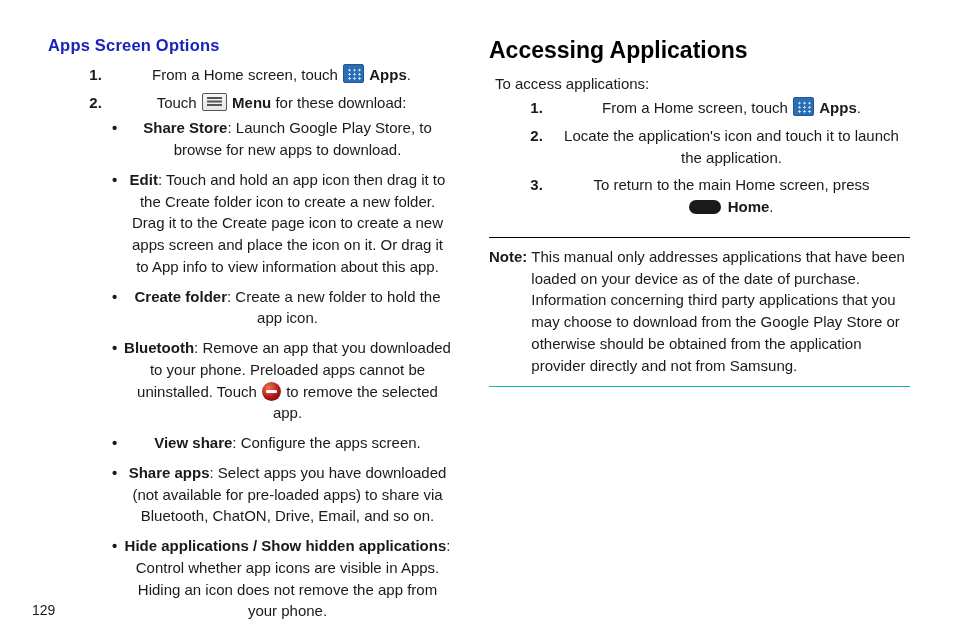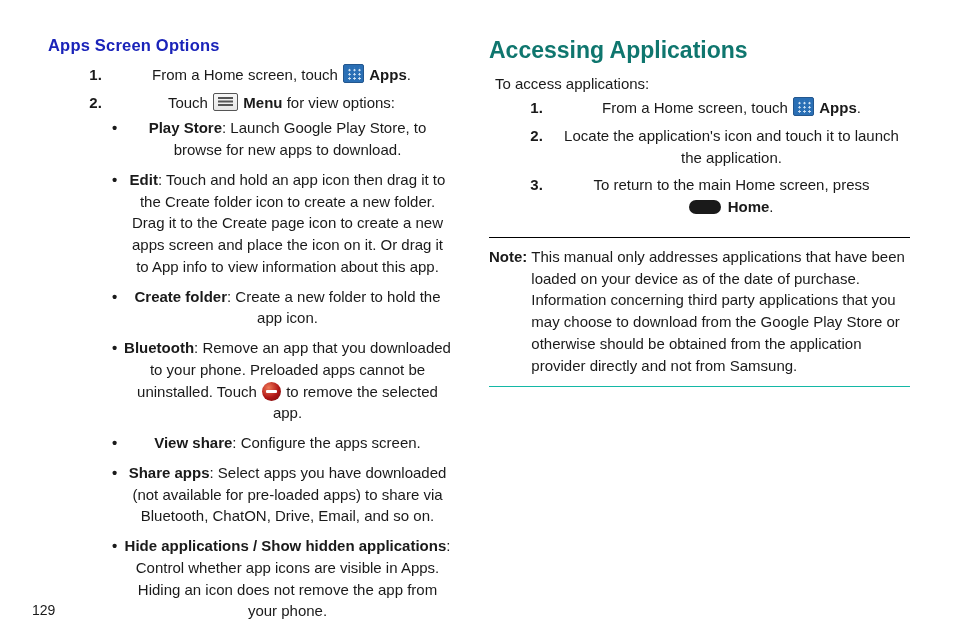--- a/index.html
+++ b/index.html
@@ -27,21 +27,21 @@
   .col-left { padding: 0 24px 0 28px; }
   .col-right { padding: 0 20px 0 14px; }
   .h-blue-small {
     color: #1a23b9;
     font-weight: 800;
     font-size: 16.5px;
     margin: 0 0 6px 0;
     letter-spacing: 0.2px;
   }
   .h-blue-big {
-    color: #0f766e;
+    color: #000000;
     font-weight: 800;
     font-size: 23px;
     margin: 0 0 6px 0;
   }
   ol.num {
     list-style: decimal;
     padding-left: 44px;
     margin: 2px 0 2px 14px;
     text-align: center;
   }
@@ -166,25 +166,25 @@
 
   <div class="col col-left">
     <div class="h-blue-small">Apps Screen Options</div>
     <ol class="num">
       <li>
         <span>From a Home screen, touch </span><span class="icon-apps"></span>
         <span class="b"> </span><span class="b">Apps</span><span>.</span>
       </li>
       <li>
         <span>Touch </span><span class="icon-menu"></span>
-        <span class="b"> </span><span class="b">Menu</span><span> for view options:</span>
+        <span class="b"> </span><span class="b">Menu</span><span> for these download:</span>
 
         <ul class="bul">
           <li>
-            <span class="b">Play Store</span><span>: Launch Google Play Store, to browse for new apps to download.</span>
+            <span class="b">Share Store</span><span>: Launch Google Play Store, to browse for new apps to download.</span>
           </li>
           <li>
             <span class="b">Edit</span><span>: Touch and hold an app icon then drag it to the Create folder icon to create a new folder. Drag it to the Create page icon to create a new apps screen and place the icon on it. Or drag it to App info to view information about this app.</span>
           </li>
           <li>
             <span class="b">Create folder</span><span>: Create a new folder to hold the app icon.</span>
           </li>
           <li>
             <span class="b">Bluetooth</span><span>: Remove an app that you downloaded to your phone. Preloaded apps cannot be uninstalled. Touch </span><span class="icon-minus"></span><span> to remove the selected app.</span>
           </li>

